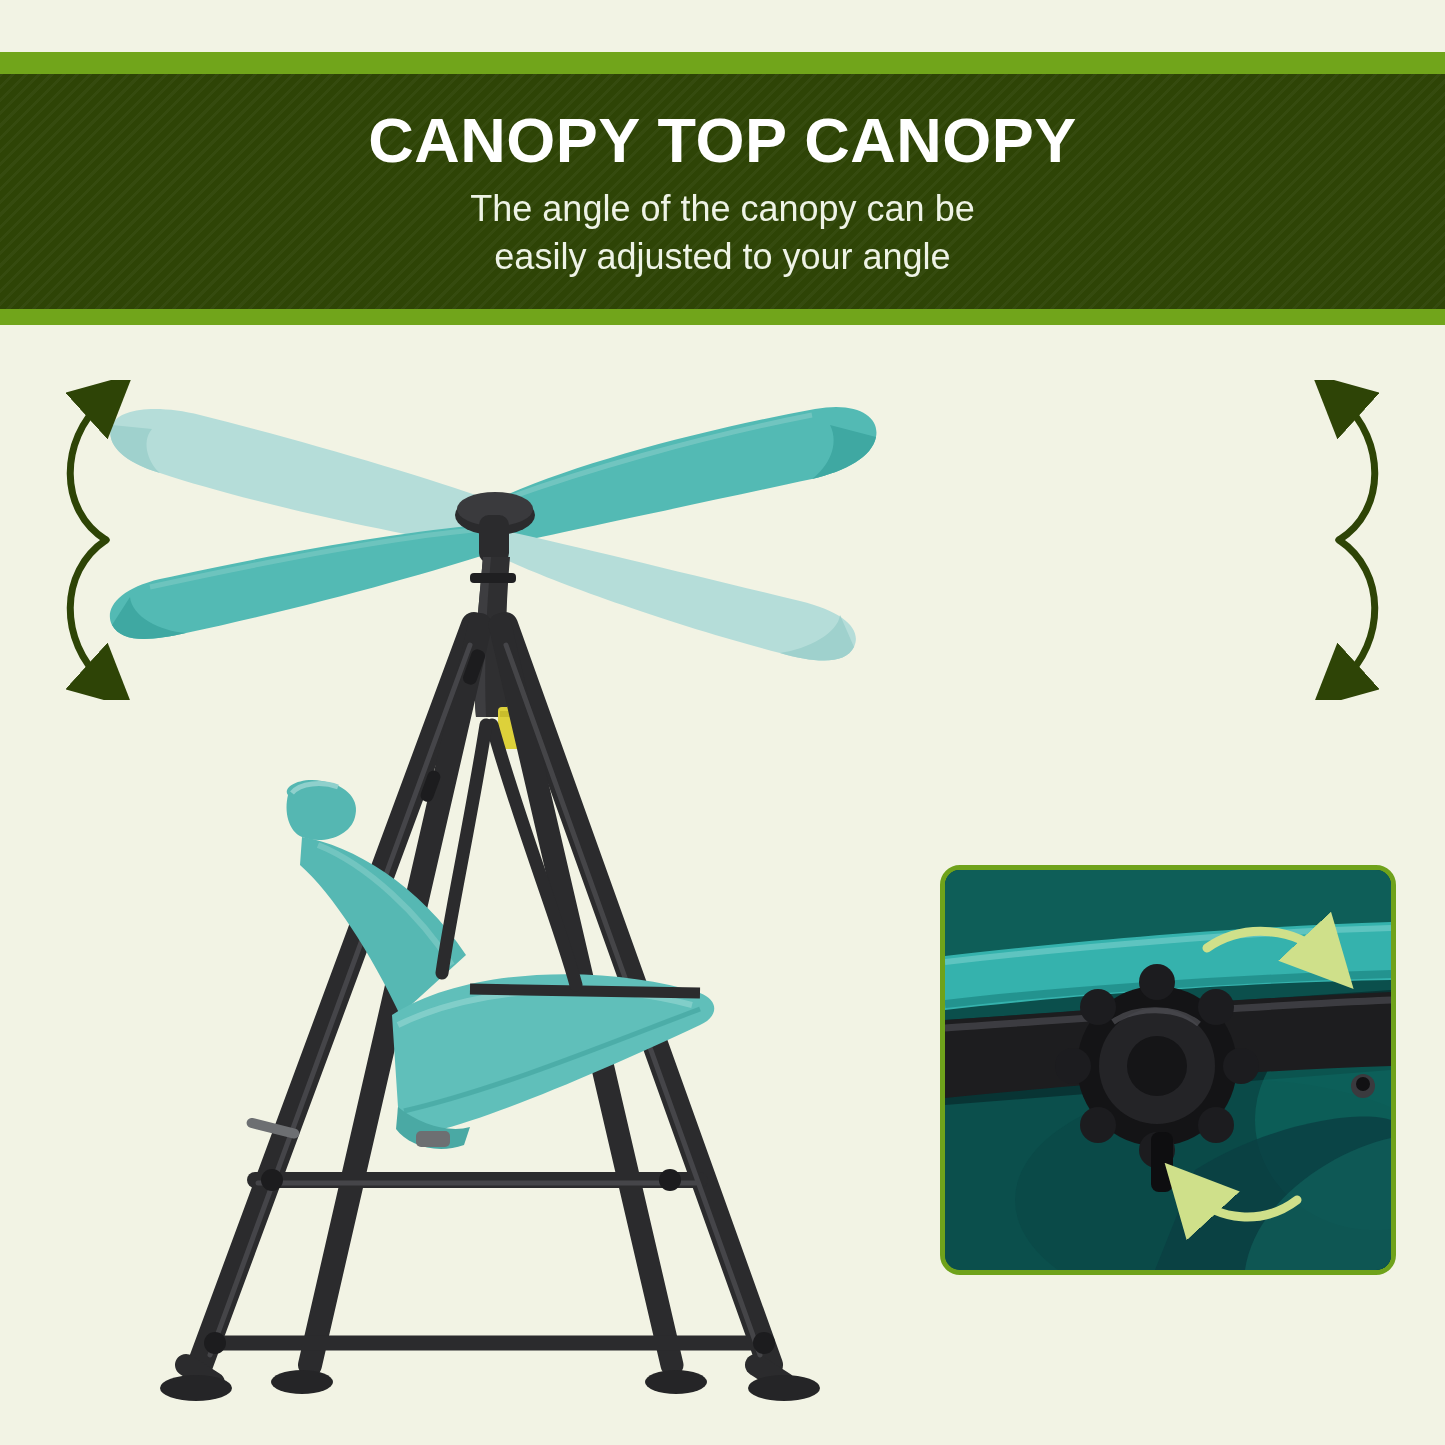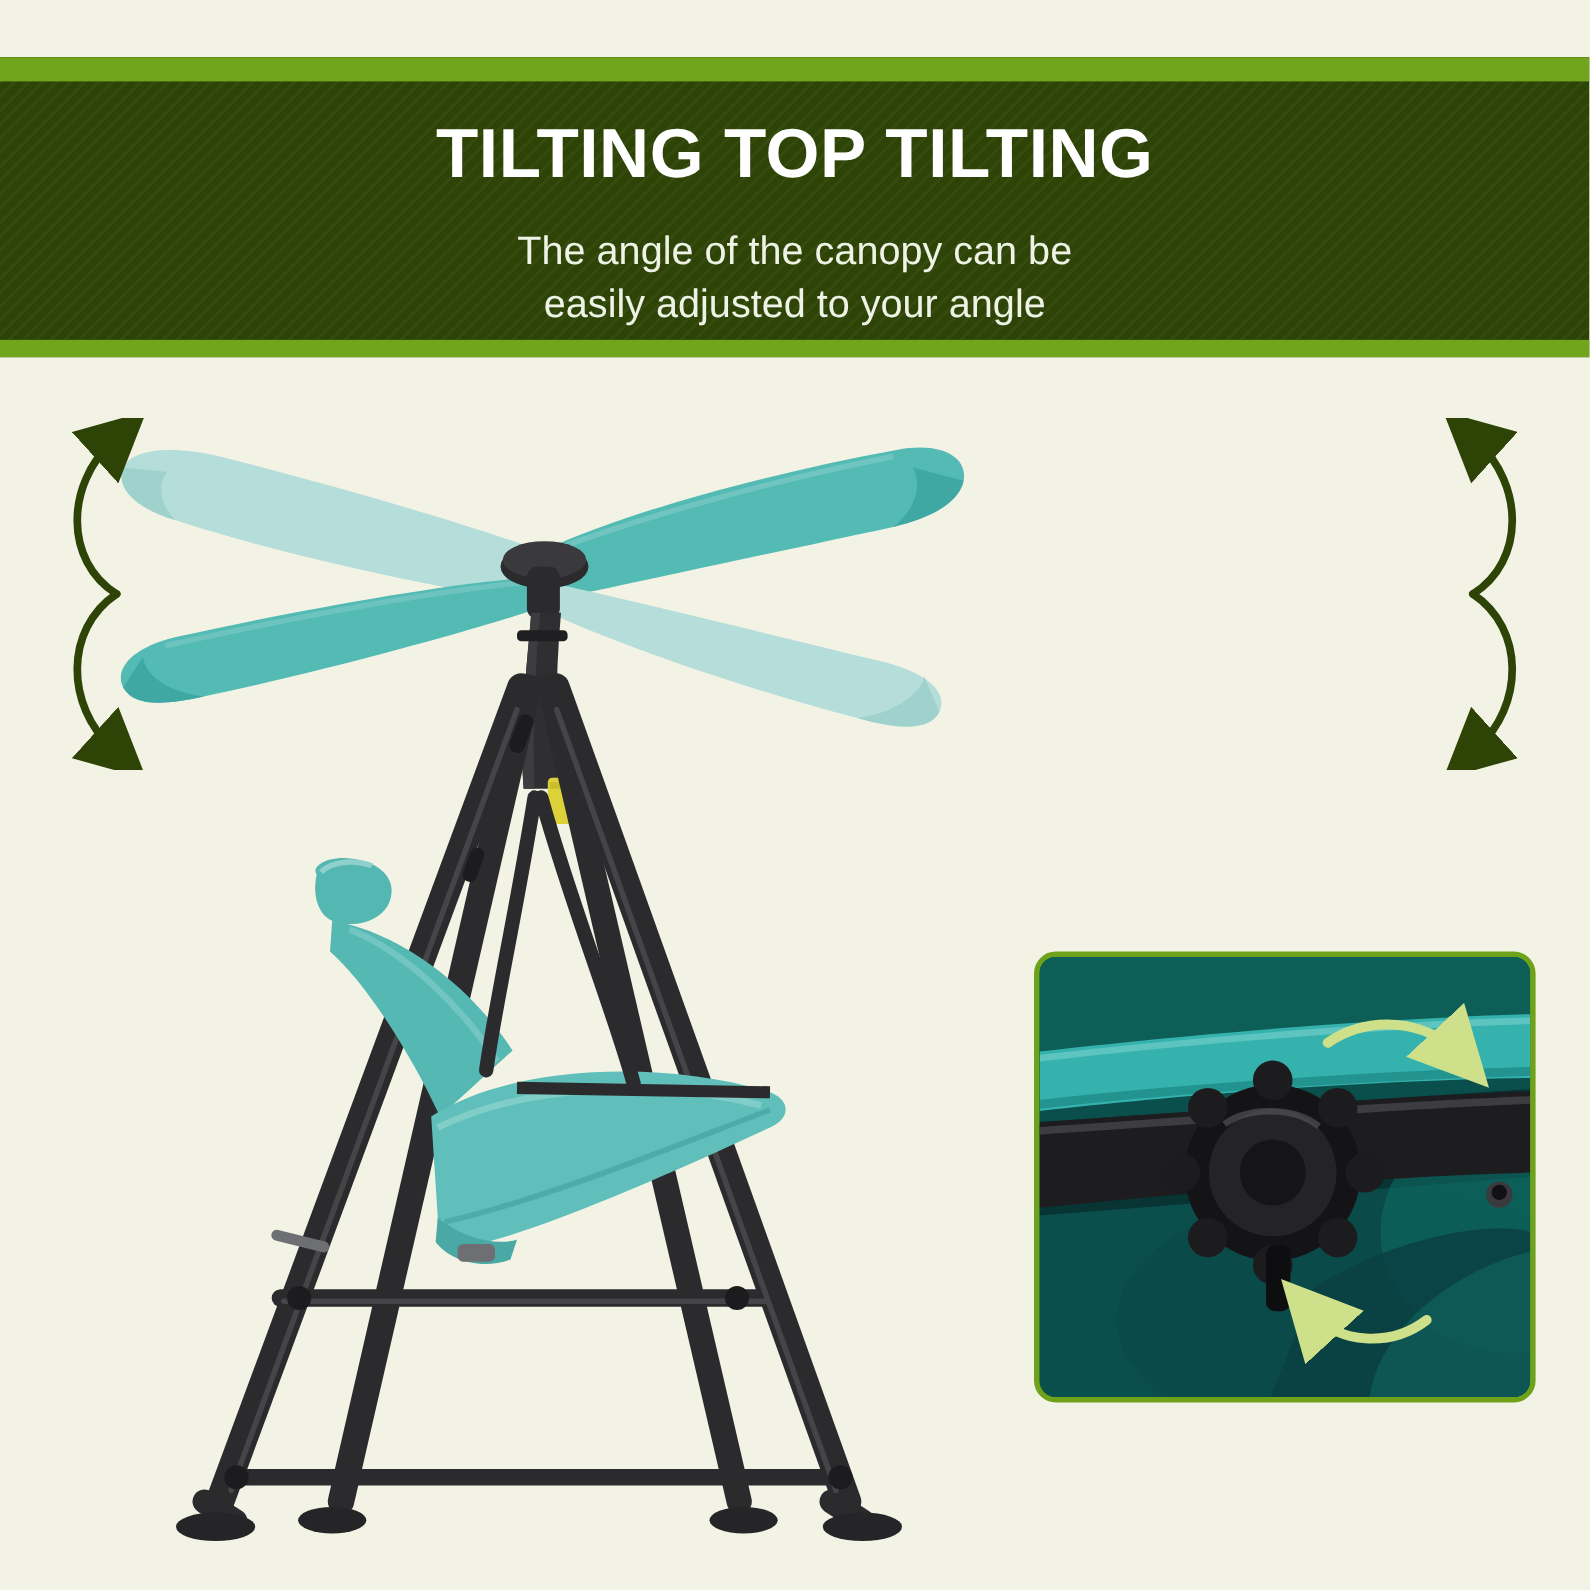--- a/index.html
+++ b/index.html
@@ -60,21 +60,21 @@
   }
   .banner-title {
     margin-top: 55px;
     font-size: 63px;
     font-weight: bold;
     letter-spacing: 0.5px;
     line-height: 1.05;
     color: #ffffff;
   }
   .banner-sub {
-    margin-top: 31px;
+    margin-top: 12px;
     font-size: 36px;
     line-height: 1.32;
     color: #eef3e6;
     font-weight: 400;
   }
 
   
   .photo-area {
     position: absolute;
     left: 0;
@@ -128,21 +128,21 @@
   }
 </style>
 </head>
 <body>
 
 <div class="banner">
   <div class="banner-stripes"></div>
   <div class="banner-topline"></div>
   <div class="banner-bottomline"></div>
   <div class="banner-inner">
-    <div class="banner-title">TILTING TOP TILTING</div>
+    <div class="banner-title">CANOPY TOP CANOPY</div>
     <div class="banner-sub">
       <div>The angle of the canopy can be</div>
       <div>easily adjusted to your angle</div>
     </div>
   </div>
 </div>
 
 <div class="photo-area">
 
   <div class="scene">

